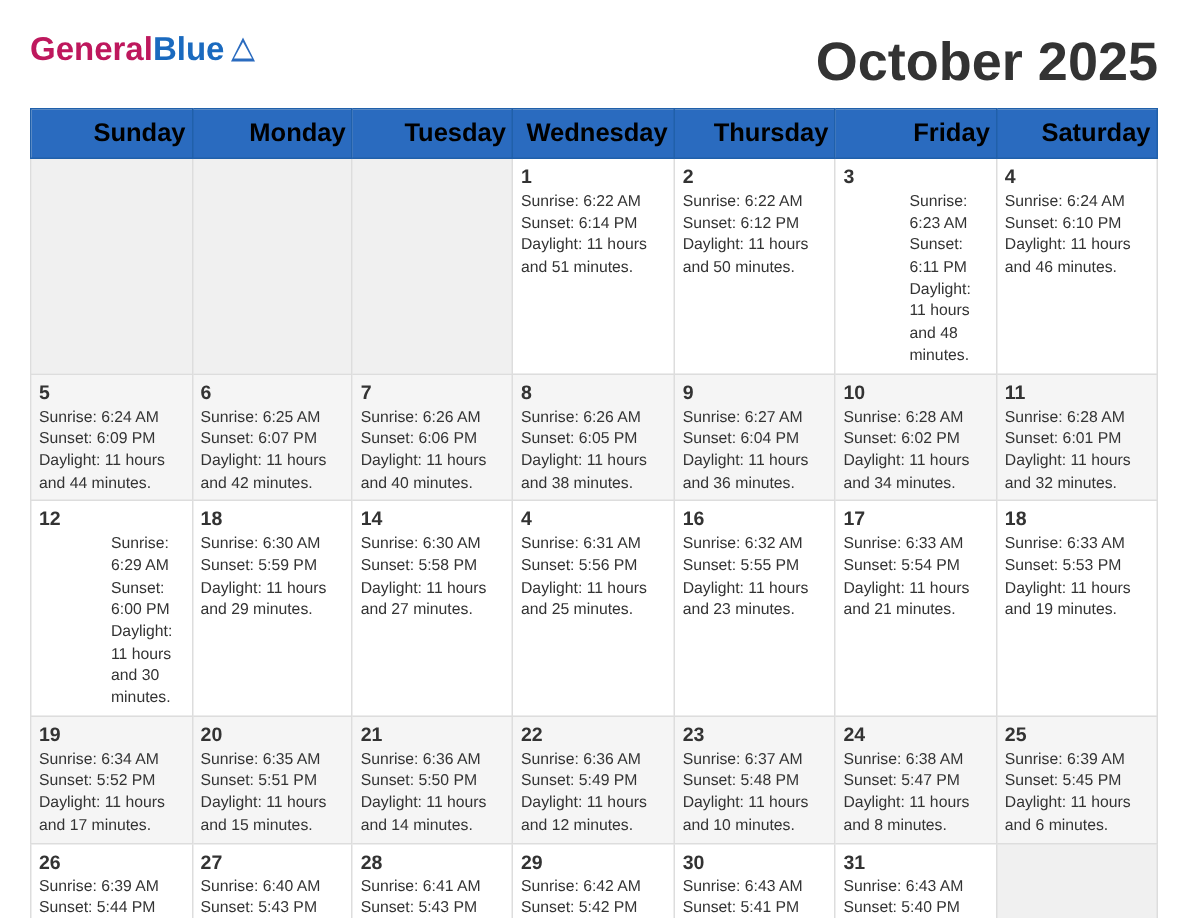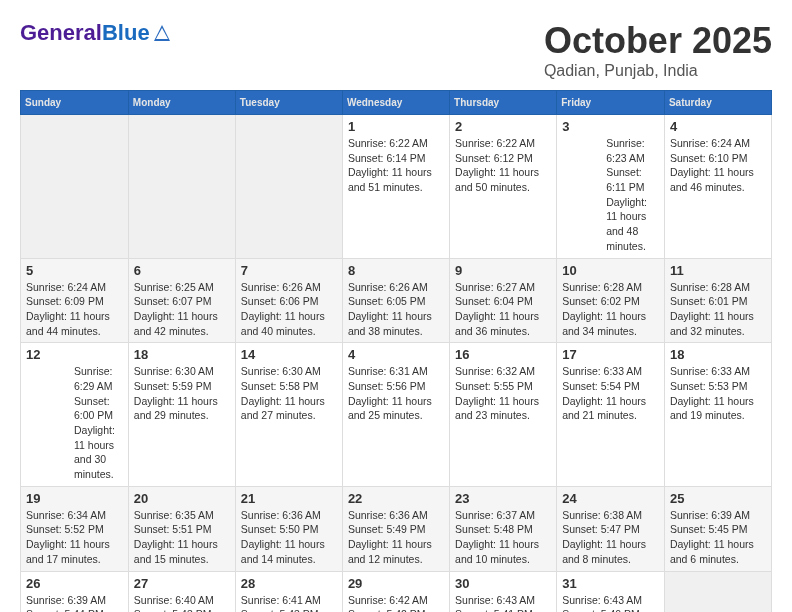--- a/index.html
+++ b/index.html
@@ -21,51 +21,51 @@
       flex-direction: column;
       align-items: flex-start;
     }
     .logo-text {
       font-size: 22px;
       font-weight: bold;
       color: #333;
       display: flex;
       align-items: center;
     }
-    .logo-general { color: #4c1d95; }
+    .logo-general { color: #be185d; }
     .logo-blue { color: #1a6abf; }
     .logo-icon {
       width: 20px;
       height: 20px;
       margin-left: 2px;
     }
     .title-block {
-      text-align: left;
+      text-align: center;
     }
     .month-title {
       font-size: 36px;
       font-weight: bold;
       color: #333;
     }
     .location {
       font-size: 16px;
       color: #555;
     }
     .calendar {
       width: 100%;
       border-collapse: collapse;
       border: 1px solid #ccc;
     }
     .calendar th {
       background-color: #2a6bbf;
-      color: #e5e5e5;
-      font-size: 10px;
+      color: #000000;
+      font-size: 17px;
       font-weight: bold;
       padding: 6px 4px;
-      text-align: left;
+      text-align: right;
       border: 1px solid #2060aa;
     }
     .calendar td {
       border: 1px solid #ddd;
       vertical-align: top;
       padding: 4px 5px;
       width: 108px;
       min-height: 80px;
       font-size: 11px;
       color: #333;
@@ -103,21 +103,20 @@
       <span class="logo-general">General</span>
         <span class="logo-blue">Blue</span>
       <svg class="logo-icon" viewBox="0 0 20 20">
         <polygon points="10,2 18,18 2,18" fill="#2a6bbf"></polygon>
         <polygon points="10,5 16,16 4,16" fill="#fff"></polygon>
       </svg>
     </div>
   </div>
   <div class="title-block">
     <div class="month-title">October 2025</div>
-    <div class="location">Qadian, Punjab, India</div>
   </div>
 </div>
 
 <table class="calendar">
   <thead>
     <tr>
     <th>Sunday</th>
         <th>Monday</th>
         <th>Tuesday</th>
         <th>Wednesday</th>

